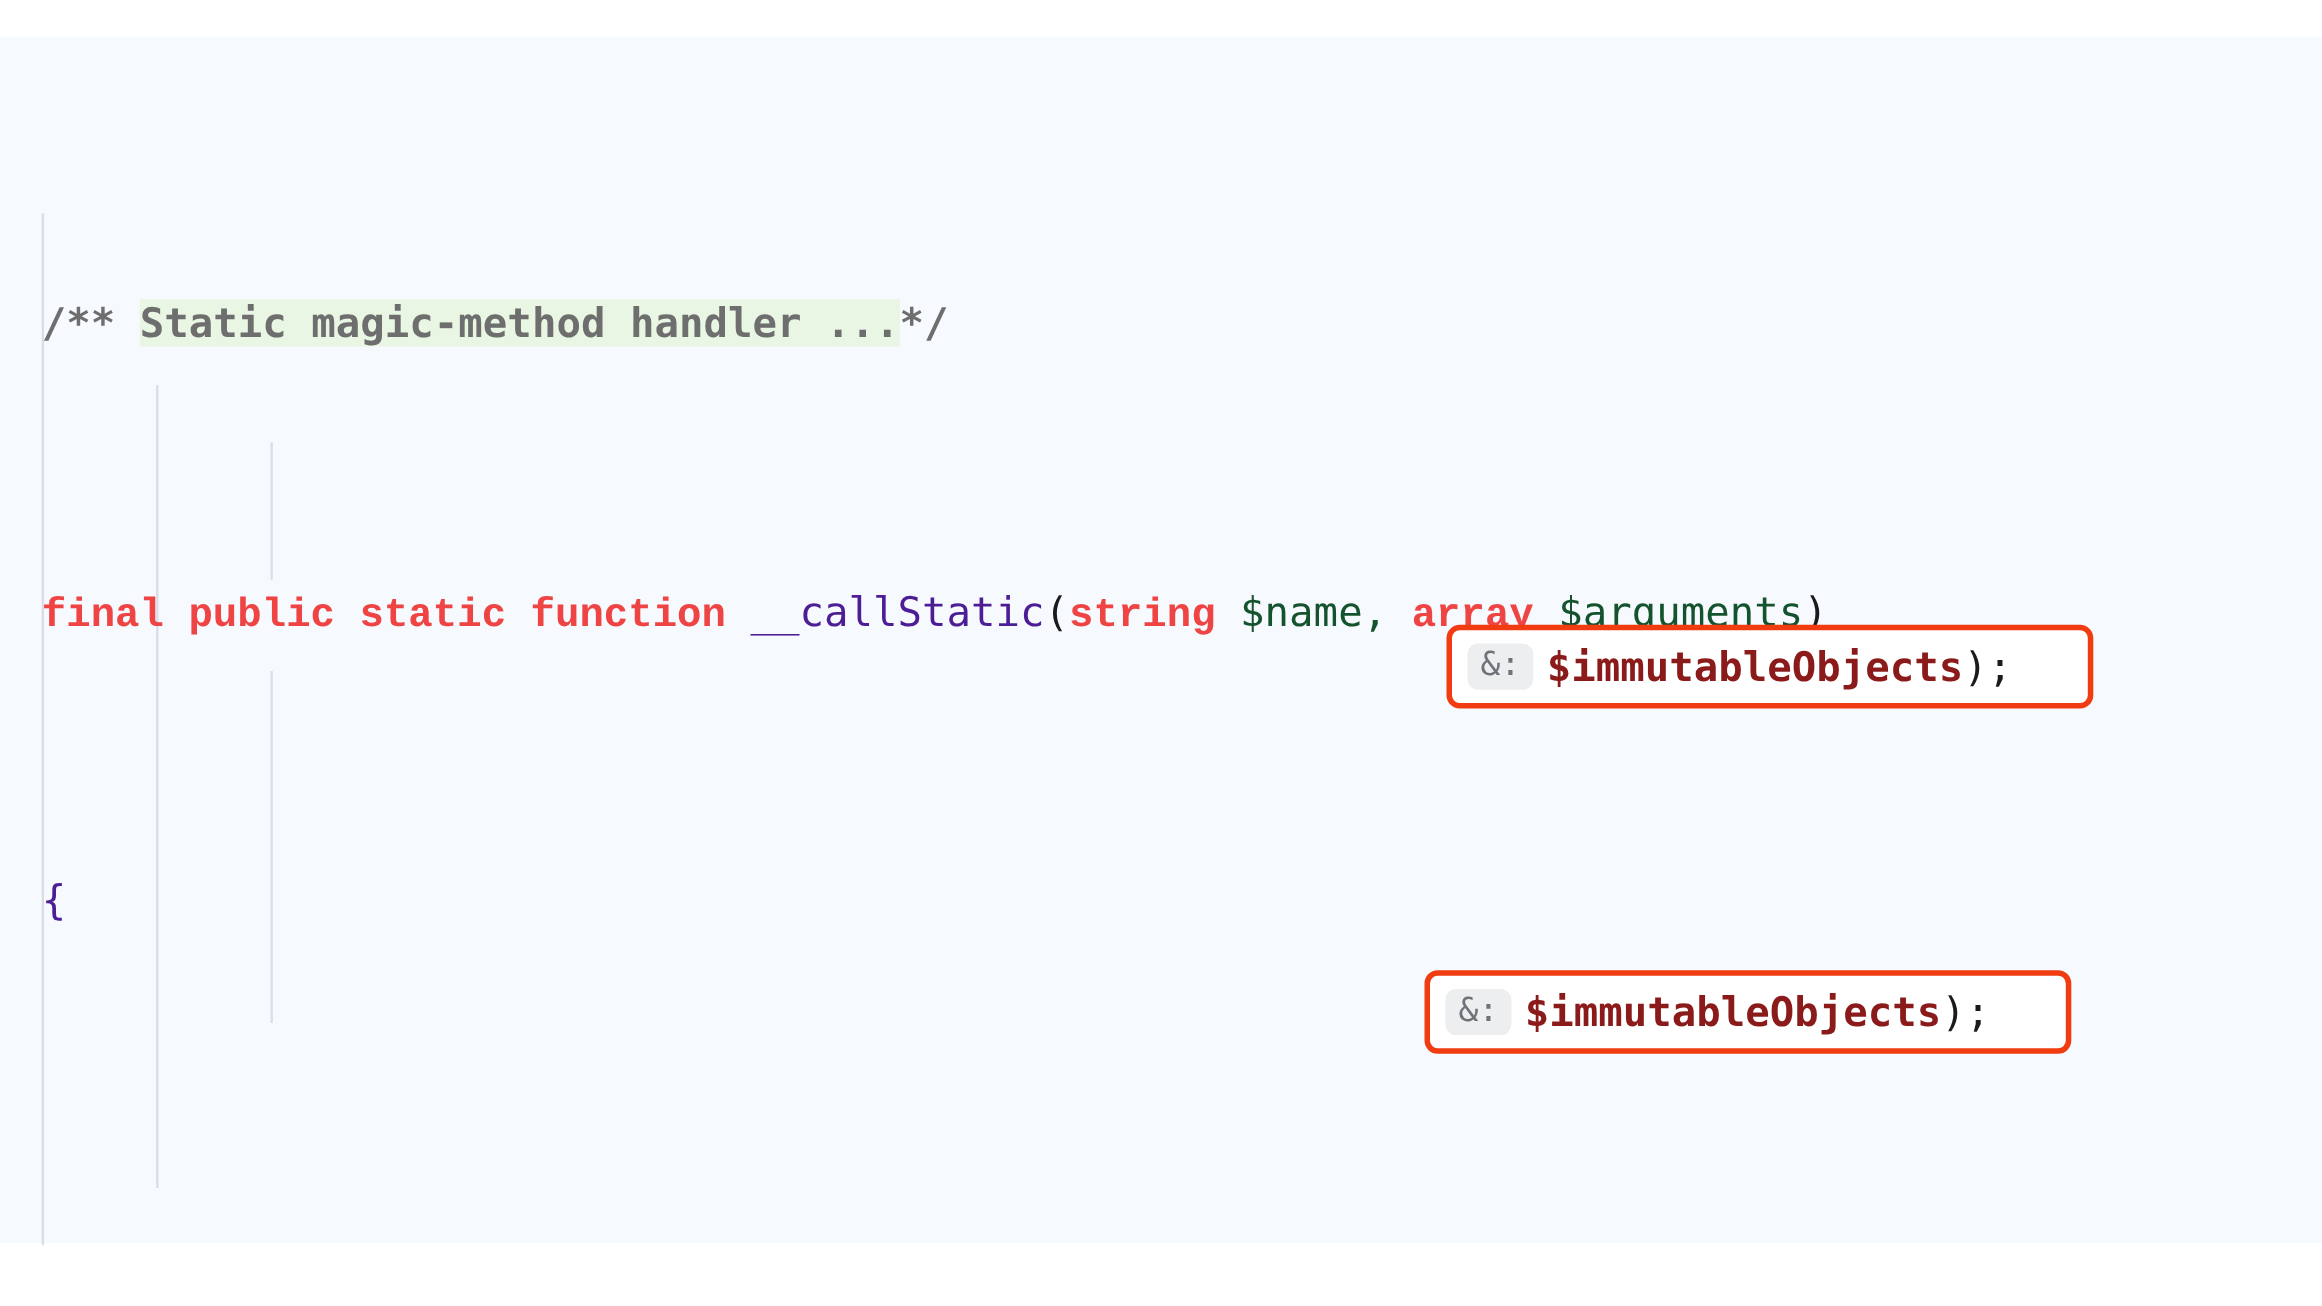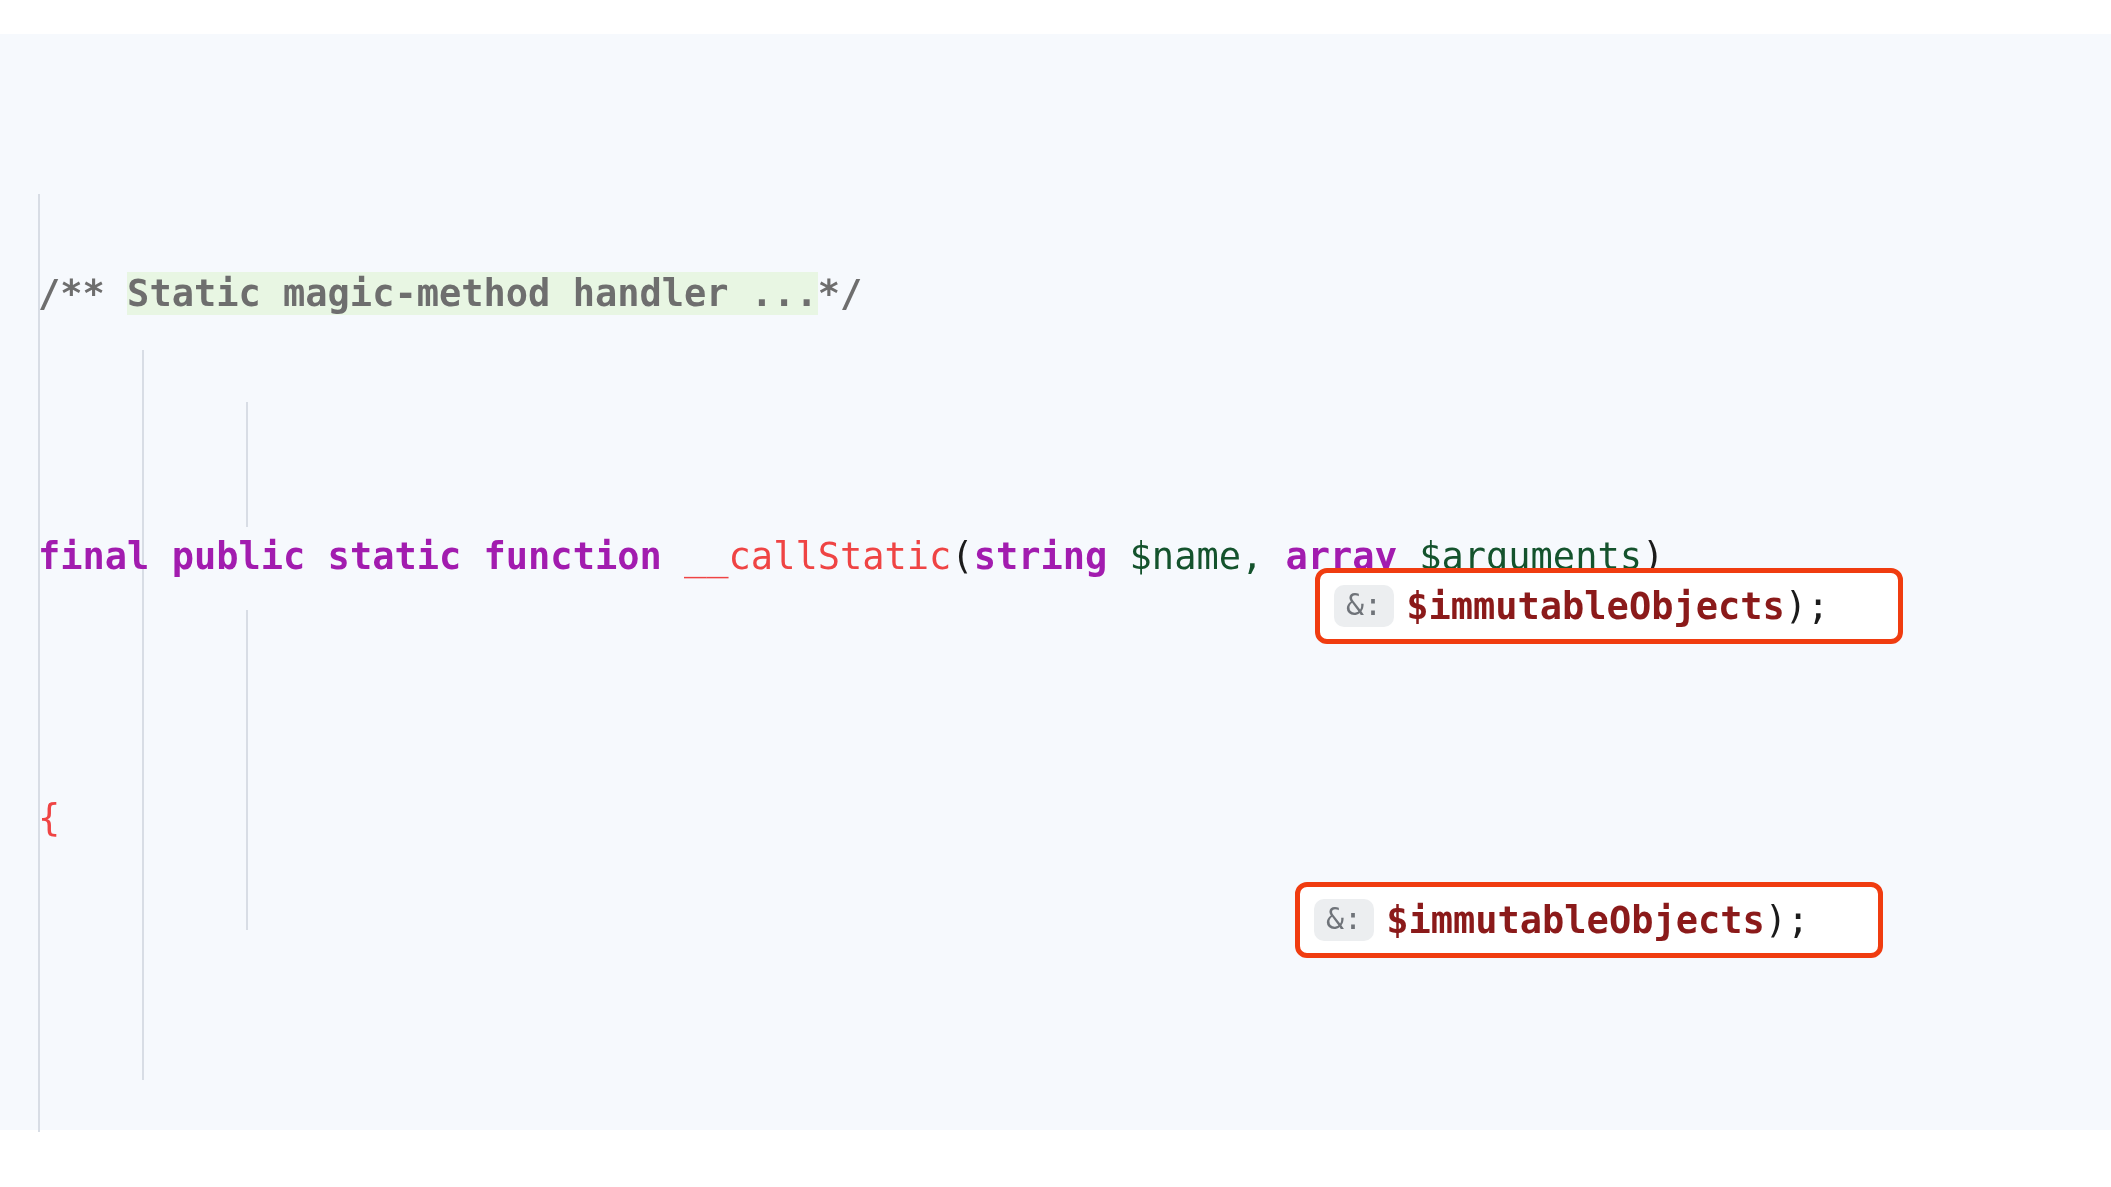--- a/index.html
+++ b/index.html
@@ -42,25 +42,25 @@
     letter-spacing: 0px;
   }
 
   .line {
     position: relative;
     height: 52.5px;
     white-space: pre;
   }
 
   
-  .kw        { color: #a21caf; font-weight: bold; }
+  .kw        { color: #ef4444; font-weight: bold; font-family: Liberation Mono, monospace; }
   .var       { color: #14532d; }
   .cmt       { color: #808080; font-style: italic; }
   .cmt-b     { color: #6e6e6e; font-weight: bold; }
-  .plain     { color: #ef4444; text-align: right; }
+  .plain     { color: #4c1d95; text-align: right; }
   .punct     { color: #1b1b1b; }
 
   
   .hl-green {
     background: #e8f6e3;
   }
   .hl-green-dots {
     background: #e8f6e3;
     color: #6e6e6e;
     font-weight: bold;

